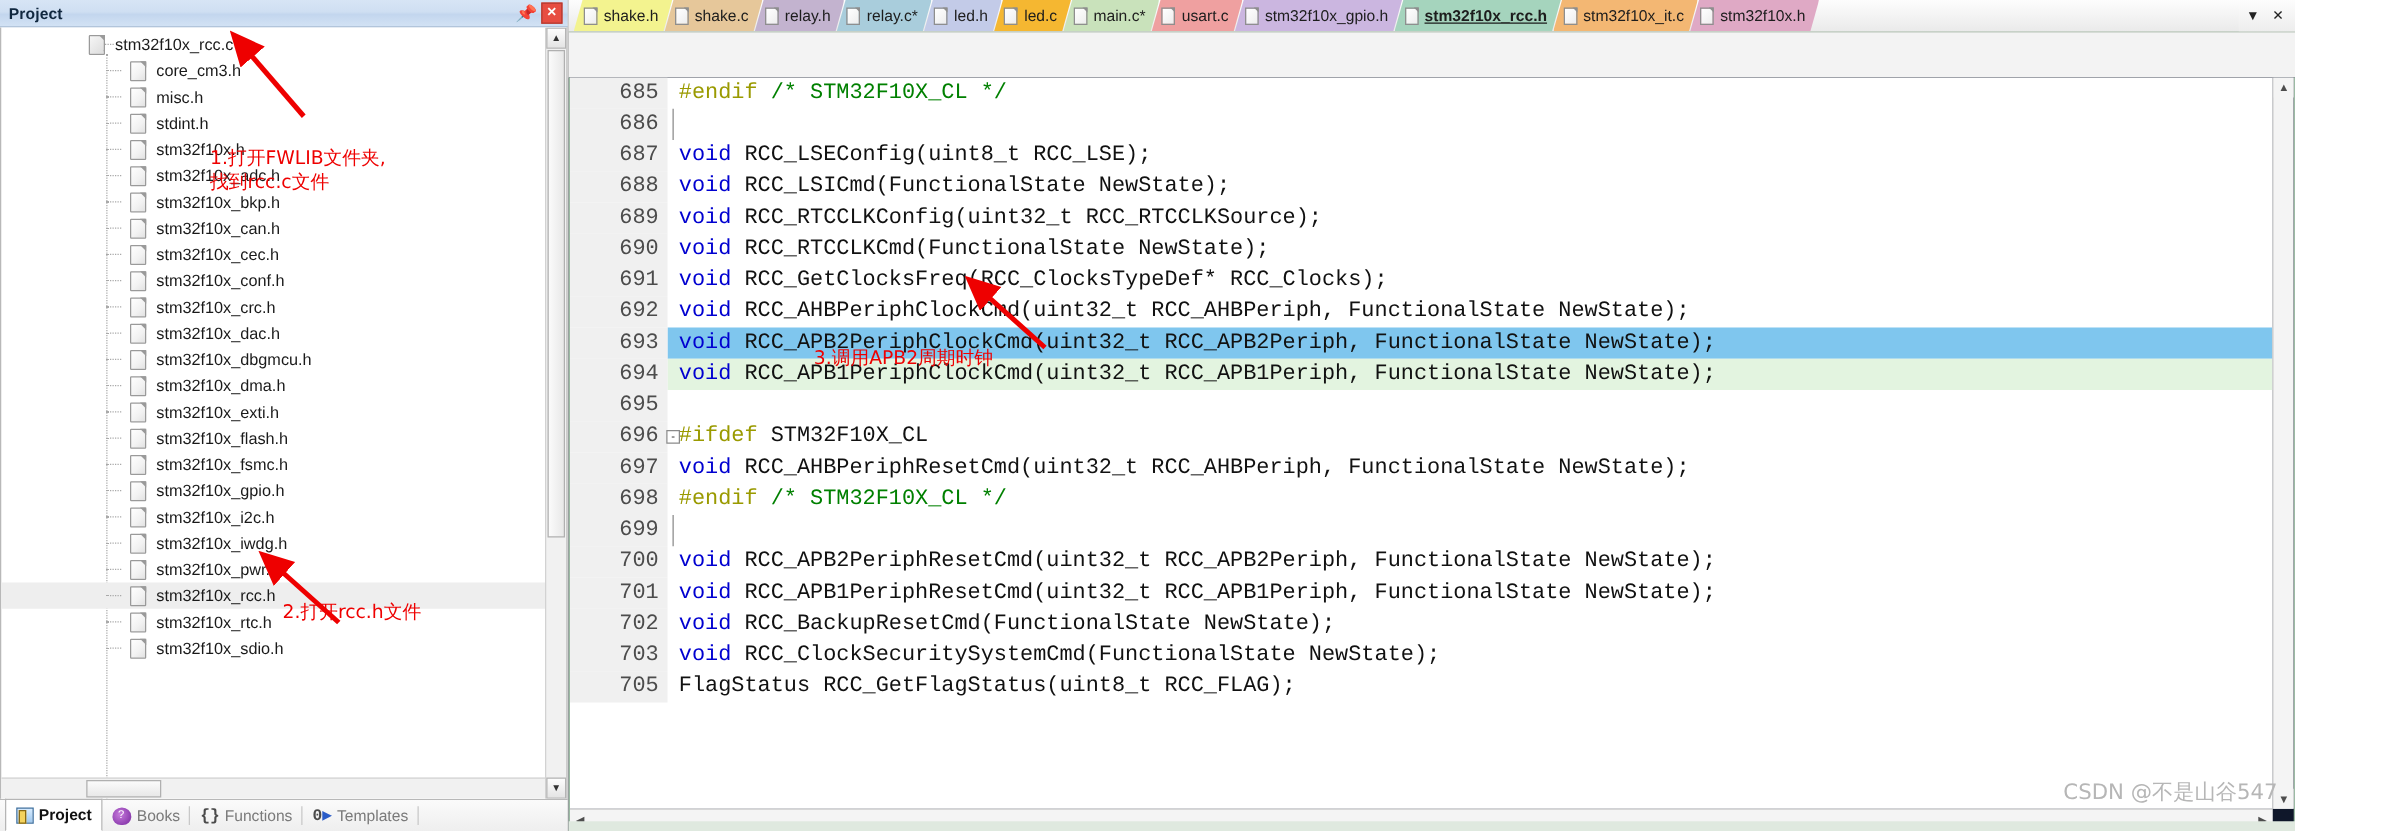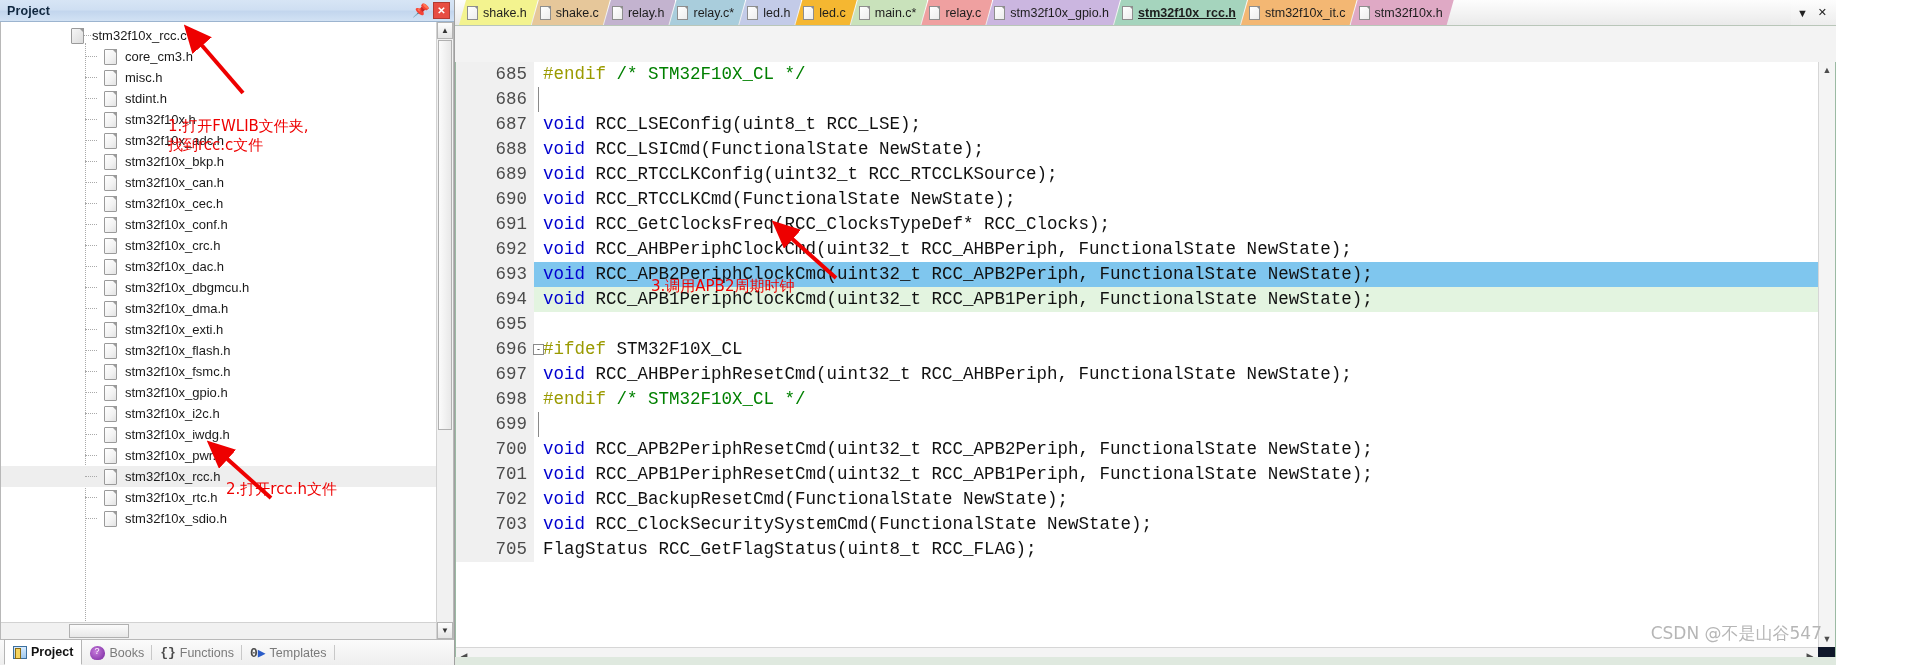--- a/index.html
+++ b/index.html
@@ -589,21 +589,21 @@
         <div class="etab" style="background: rgb(245, 183, 49); z-index: 25;">
           <span class="doc"></span>
           <span class="lbl">led.c</span>
         </div>
         <div class="etab" style="background: rgb(201, 226, 187); z-index: 24;">
           <span class="doc"></span>
           <span class="lbl">main.c*</span>
         </div>
         <div class="etab" style="background: rgb(239, 160, 160); z-index: 23;">
           <span class="doc"></span>
-          <span class="lbl">relay.c</span>
+          <span class="lbl">usart.c</span>
         </div>
         <div class="etab" style="background: rgb(203, 182, 224); z-index: 22;">
           <span class="doc"></span>
           <span class="lbl">stm32f10x_gpio.h</span>
         </div>
         <div class="etab active" style="background: rgb(165, 212, 189); z-index: 20;">
           <span class="doc"></span>
           <span class="lbl">stm32f10x_rcc.h</span>
         </div>
         <div class="etab" style="background: rgb(243, 183, 115); z-index: 20;">

